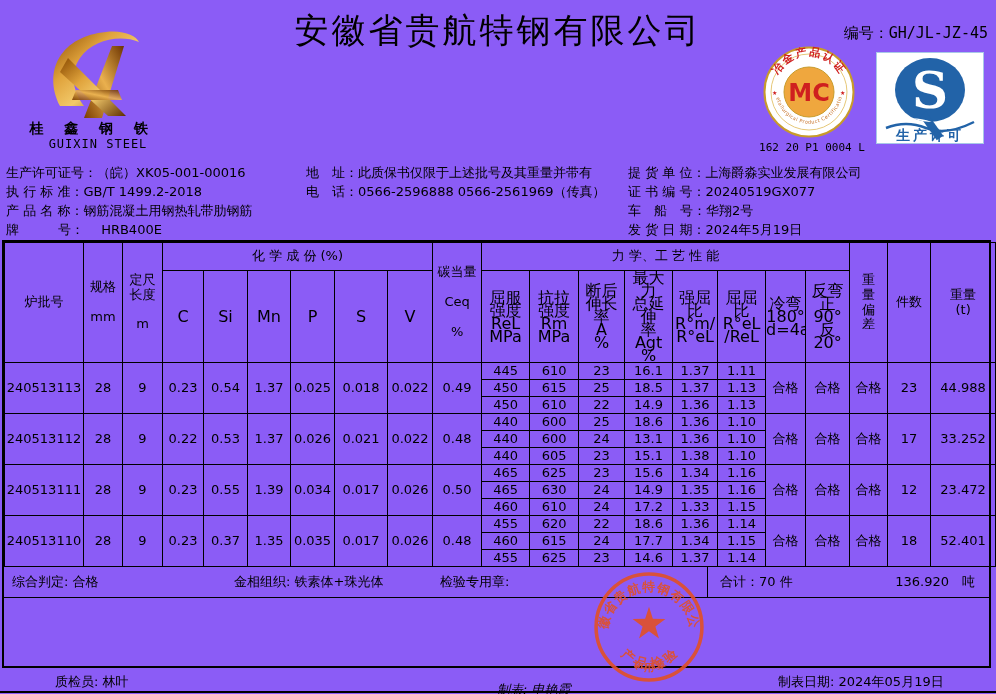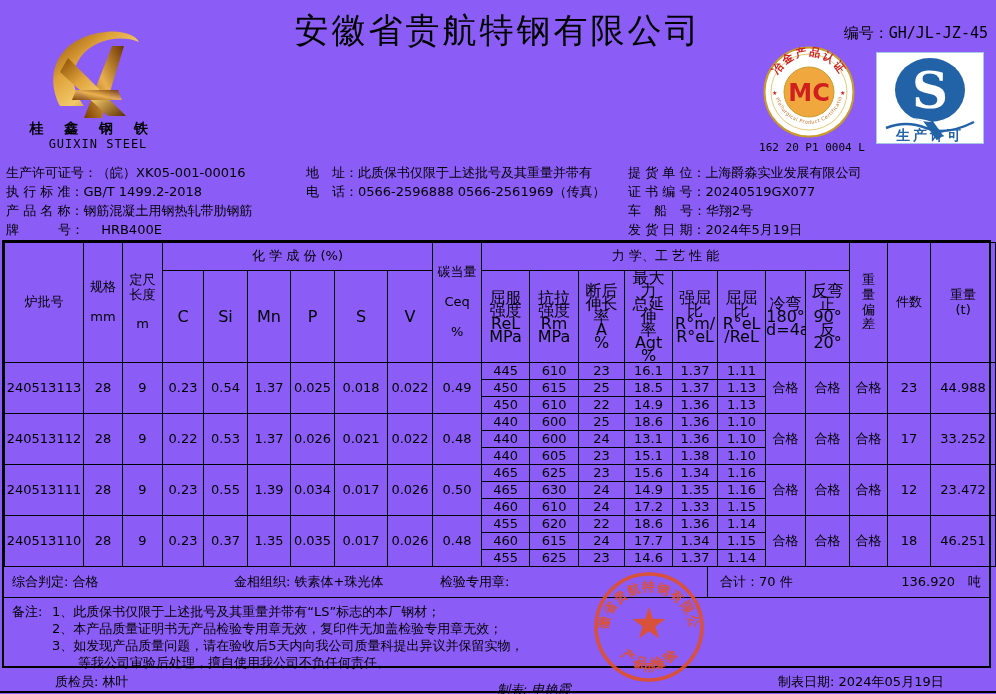--- a/index.html
+++ b/index.html
@@ -39,21 +39,21 @@
   tr.h1{height:28px;}
   tr.h2{height:72px;} tr.h2 td{font-size:16px;line-height:13px;}
   tr.d{height:17px;} tr.d td{line-height:16px;}
   
   .summary{position:relative;height:30px;border-bottom:1px solid #000;font-size:13px;}
   .summary .s1{position:absolute;left:8px;top:6px;}
   .summary .s2{position:absolute;left:230px;top:6px;}
   .summary .s3{position:absolute;left:436px;top:6px;}
   .sdivider{position:absolute;left:703px;top:0;bottom:0;width:1px;background:#000;}
   .s-total{position:absolute;left:704px;right:0;top:6px;display:flex;
-           justify-content:space-between;padding:0 8px 0 12px;}
+           justify-content:space-between;padding:0 14px 0 12px;}
   
   .notes{position:relative;font-size:13px;padding-top:5px;line-height:17px;}
   .note-title{position:absolute;left:8px;top:5px;}
   .note-line{margin-left:48px;}
   .note-line.cont{margin-left:74px;}
   
   .footer{position:absolute;top:668px;left:0;right:0;height:24px;font-size:13px;}
   .footer:after{content:"";position:absolute;left:0;right:0;bottom:-1px;height:2px;background:#000;}
   .f1{position:absolute;left:55px;top:5px;}
   .f2{position:absolute;left:497px;top:13px;font-style:italic;}
@@ -370,21 +370,21 @@
         <td>455</td>
         <td>620</td>
         <td>22</td>
         <td>18.6</td>
         <td>1.36</td>
         <td>1.14</td>
         <td rowspan="3">合格</td>
         <td rowspan="3">合格</td>
         <td rowspan="3">合格</td>
         <td rowspan="3">18</td>
-        <td rowspan="3">46.251</td>
+        <td rowspan="3">52.401</td>
       </tr>
       <tr class="d">
         <td>460</td>
         <td>615</td>
         <td>24</td>
         <td>17.7</td>
         <td>1.34</td>
         <td>1.15</td>
       </tr>
       <tr class="d">
@@ -402,27 +402,20 @@
       <span class="s1"><span>综合判定: </span><span>合格</span></span>
       <span class="s2"><span>金相组织: </span><span>铁素体+珠光体</span></span>
       <span class="s3">检验专用章:</span>
       <span class="sdivider"></span>
       <span class="s-total">
         <span><span>合计：</span><span>70  件</span></span>
         <span><span>136.920</span>　<span>吨</span></span>
       </span>
     </div>
 
-    <div class="notes">
-      <span class="note-title">备注: </span>
-      <div class="note-line">1、此质保书仅限于上述批号及其重量并带有“LS”标志的本厂钢材；</div>
-      <div class="note-line">2、本产品质量证明书无产品检验专用章无效，复印件无加盖检验专用章无效；</div>
-      <div class="note-line">3、如发现产品质量问题，请在验收后5天内向我公司质量科提出异议并保留实物，</div>
-      <div class="note-line cont">等我公司审验后处理，擅自使用我公司不负任何责任。</div>
-    </div>
   </div>
 
   <div class="footer">
     <span class="f1"><span>质检员: </span><span>林叶</span></span>
     <span class="f2"><span>制表: </span><span>申艳霞</span></span>
     <span class="f3"><span>制表日期: </span><span>2024年05月19日</span></span>
   </div>
 
   <svg class="stamp" width="114" height="114" viewBox="0 0 112 112">
     <circle cx="56" cy="56" r="52" fill="none" stroke="#e0512b" stroke-width="3.5"></circle>

